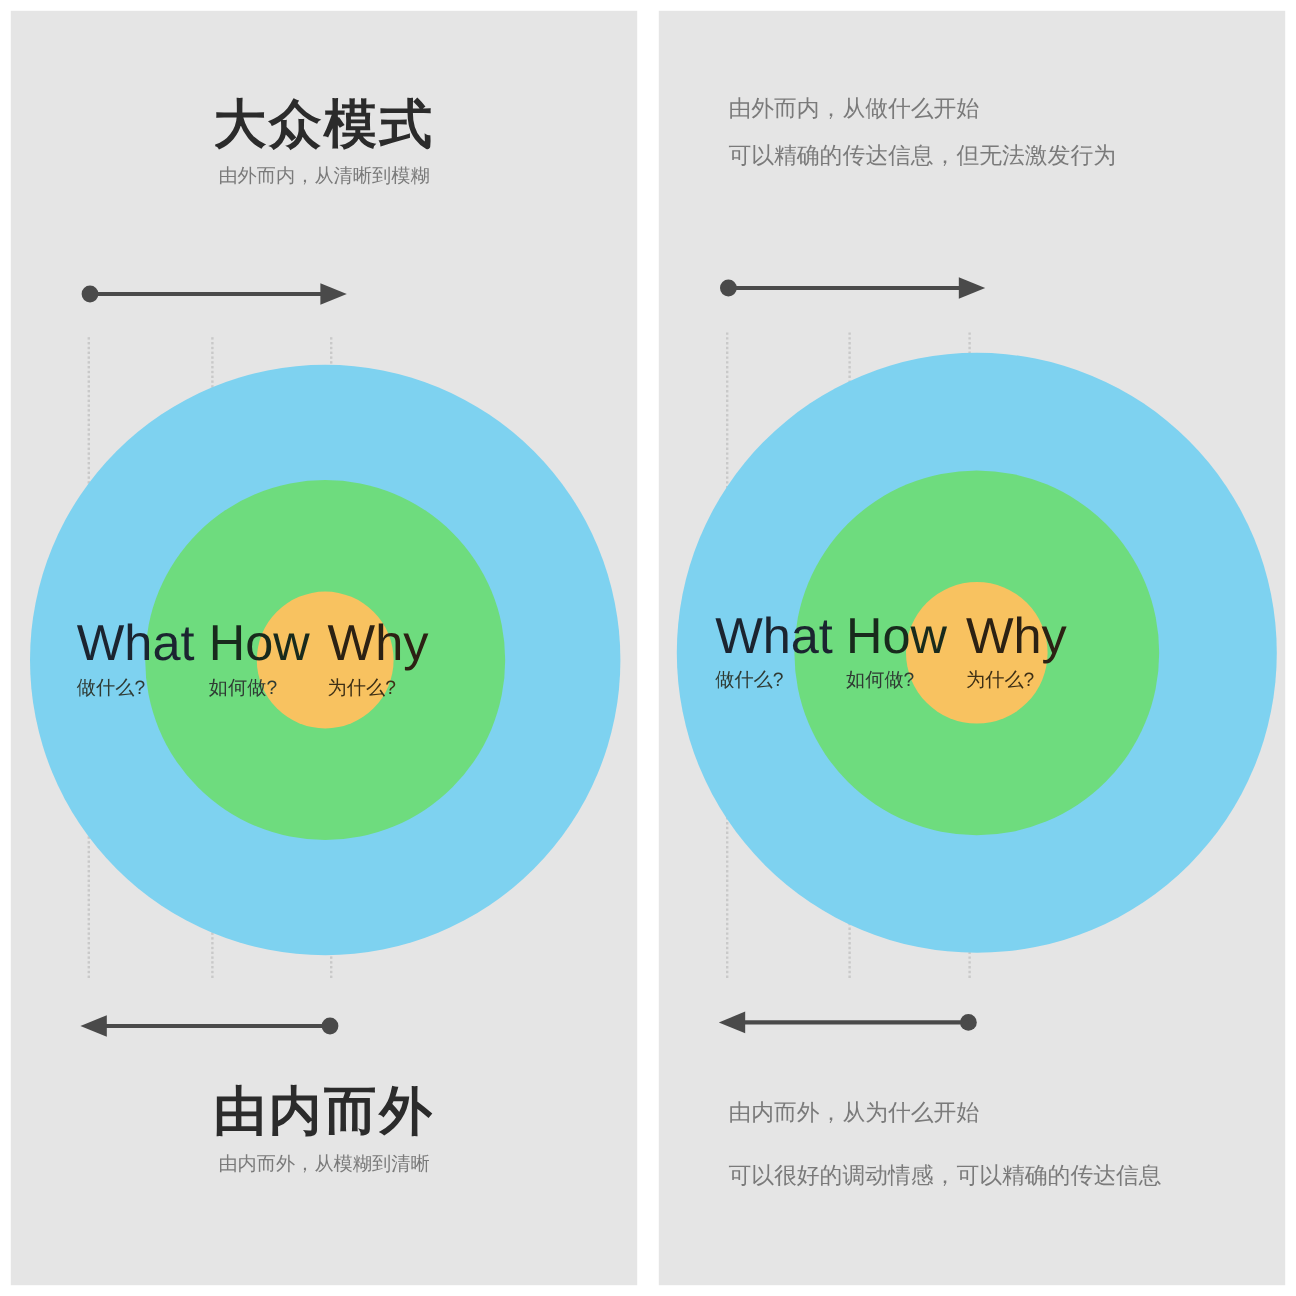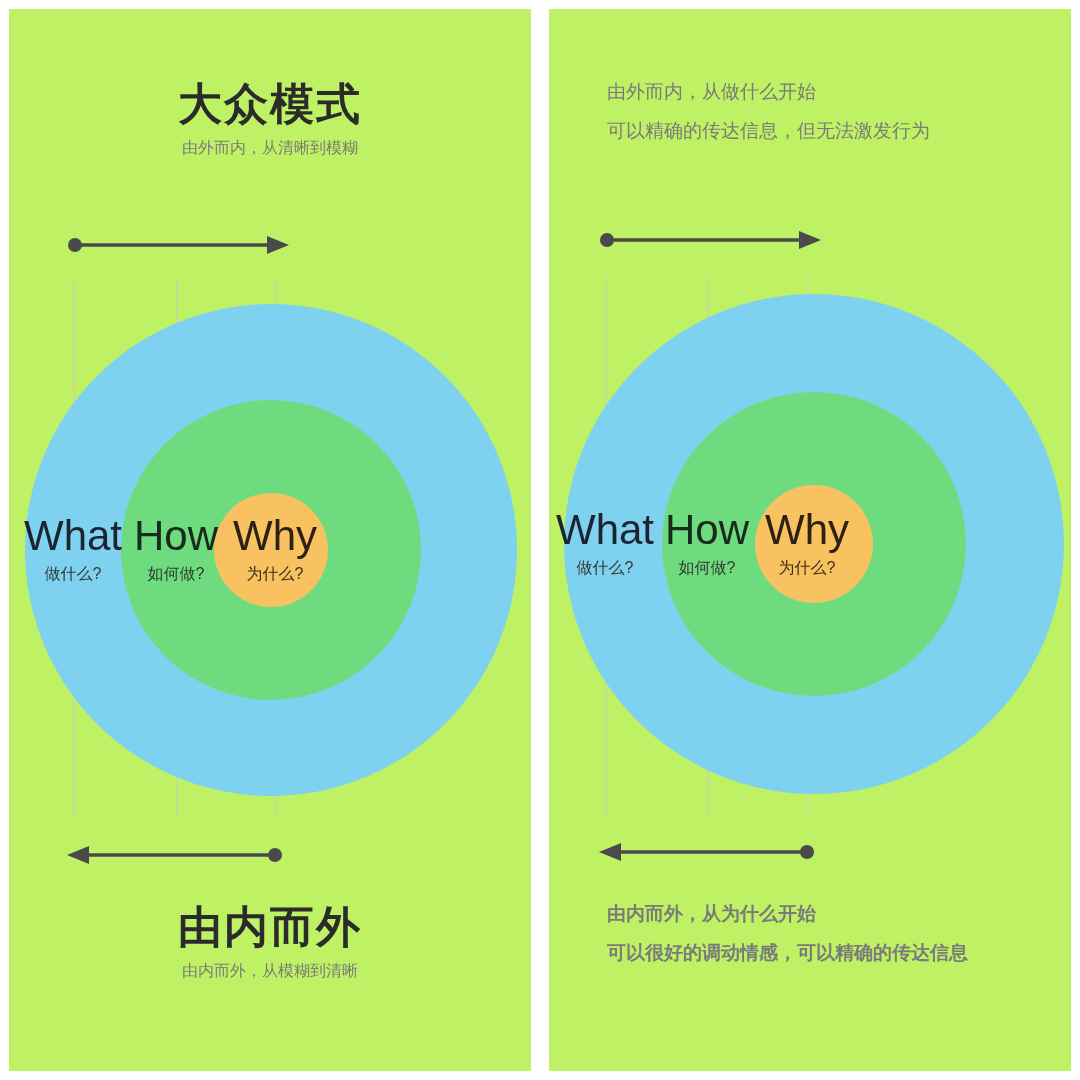--- a/index.html
+++ b/index.html
@@ -14,21 +14,21 @@
     width:1080px;height:1080px;
     background:#ffffff;
     display:flex;
     box-sizing:border-box;
   }
   .panel{
     position:relative;
     width:522px;
     height:1062px;
     margin:9px 0 9px 9px;
-    background:#bef264;
+    background:#e5e5e5;
     box-sizing:border-box;
     overflow:hidden;
   }
   .panel.right{ margin-left:18px; }
 
   
   .head{ position:absolute; }
   .head .title{
     font-size:46px;
     font-weight:bold;
@@ -52,21 +52,21 @@
   .panel.left .head-bottom .title{ font-size:44px; }
   .panel.left .head-bottom .sub{ font-size:16px; margin-top:9px; }
 
   
   .panel.right .head-top{ top:58px; left:58px; text-align:left; }
   .panel.right .head-top .title{ font-size:48px; }
   .panel.right .head-top .sub{ font-size:19px; margin-top:10px; }
 
   .panel.right .head-bottom{ top:880px; left:58px; text-align:left; }
   .panel.right .head-bottom .title{ font-size:48px; }
-  .panel.right .head-bottom .sub{ font-size:19px; margin-top:10px;font-weight:bold; }
+  .panel.right .head-bottom .sub{ font-size:19px; margin-top:24px; }
 
   
   .arrow{ position:absolute; }
 
   
   .guide{
     position:absolute;
     width:0;
     border-left:2px dotted #c9c9c9;
   }
@@ -79,23 +79,23 @@
     transform:translate(-50%,-50%);
   }
   .ring.outer{ background:#7ed2f0; }
   .ring.mid{   background:#6edc7e; }
   .ring.inner{ background:#f8c260; }
 
   
   .lab{
     position:absolute;
     transform:translate(-50%,0);
-    text-align:center;
     white-space:nowrap;
     pointer-events:none;
+    margin-left:40px;
   }
   .lab .en{
     display:block;
     font-size:42px;
     color:#21262b;
     line-height:1;
     font-weight:400;
   }
   .lab .cn{
     display:block;

